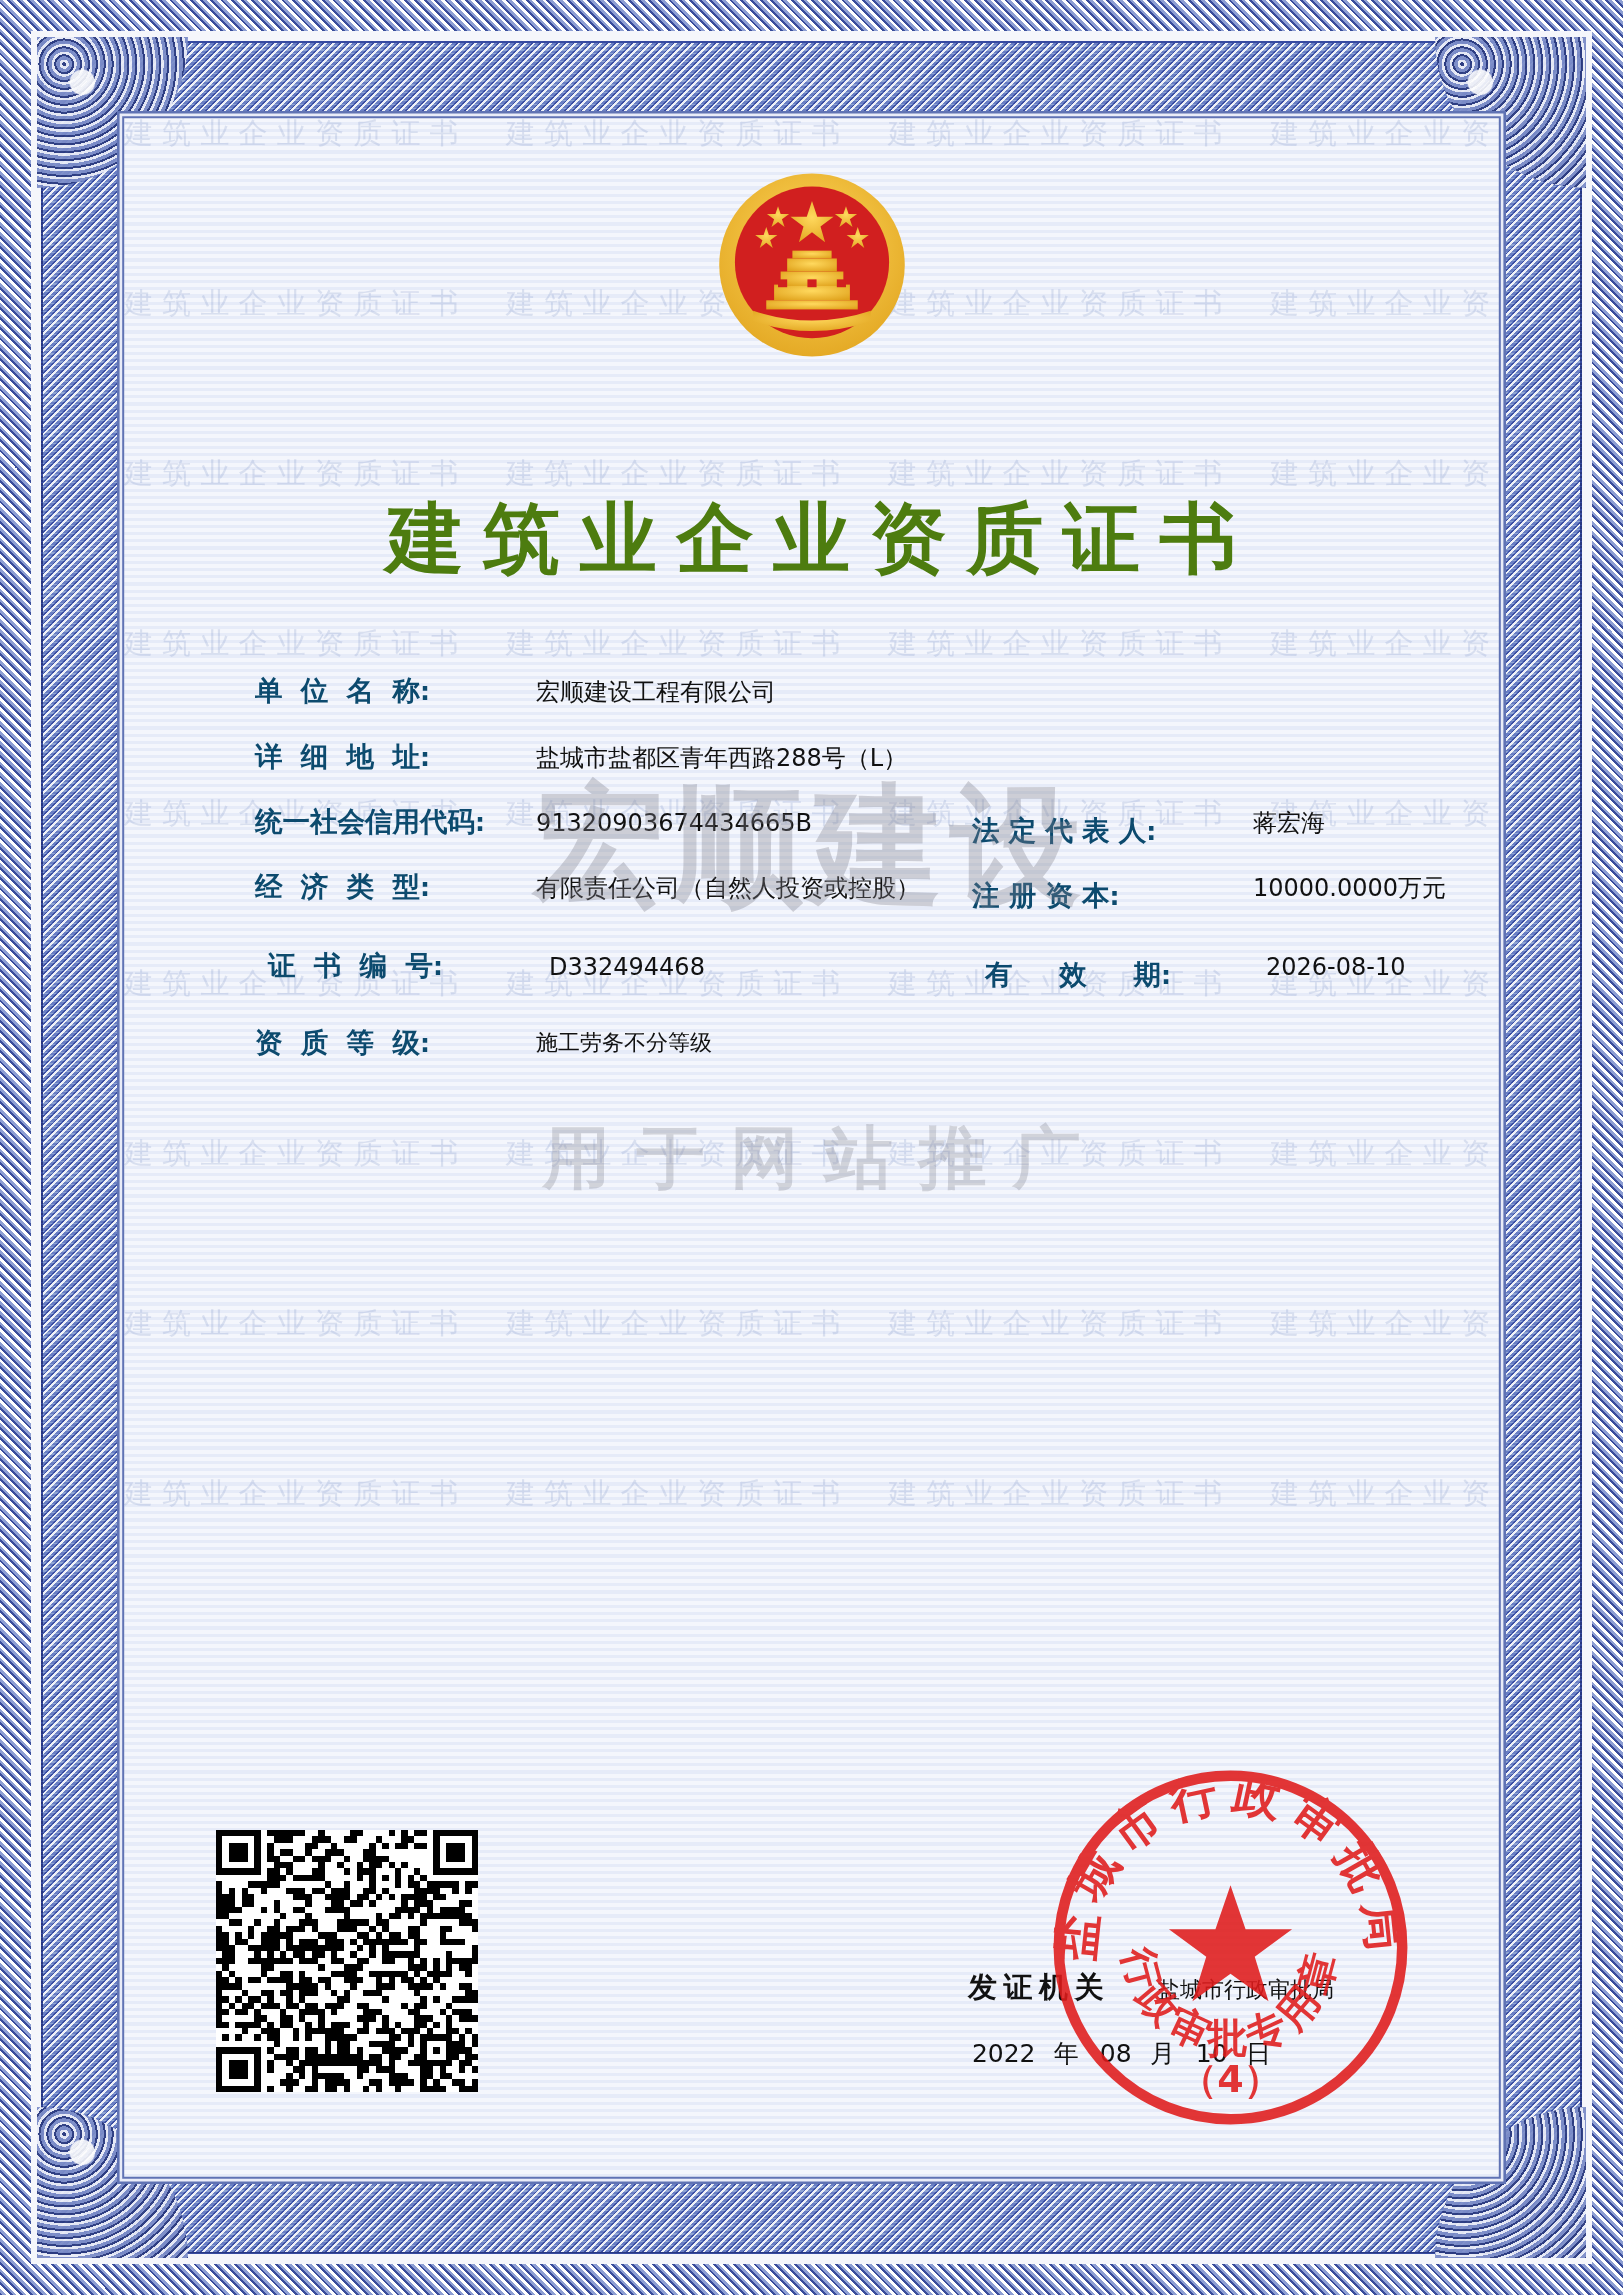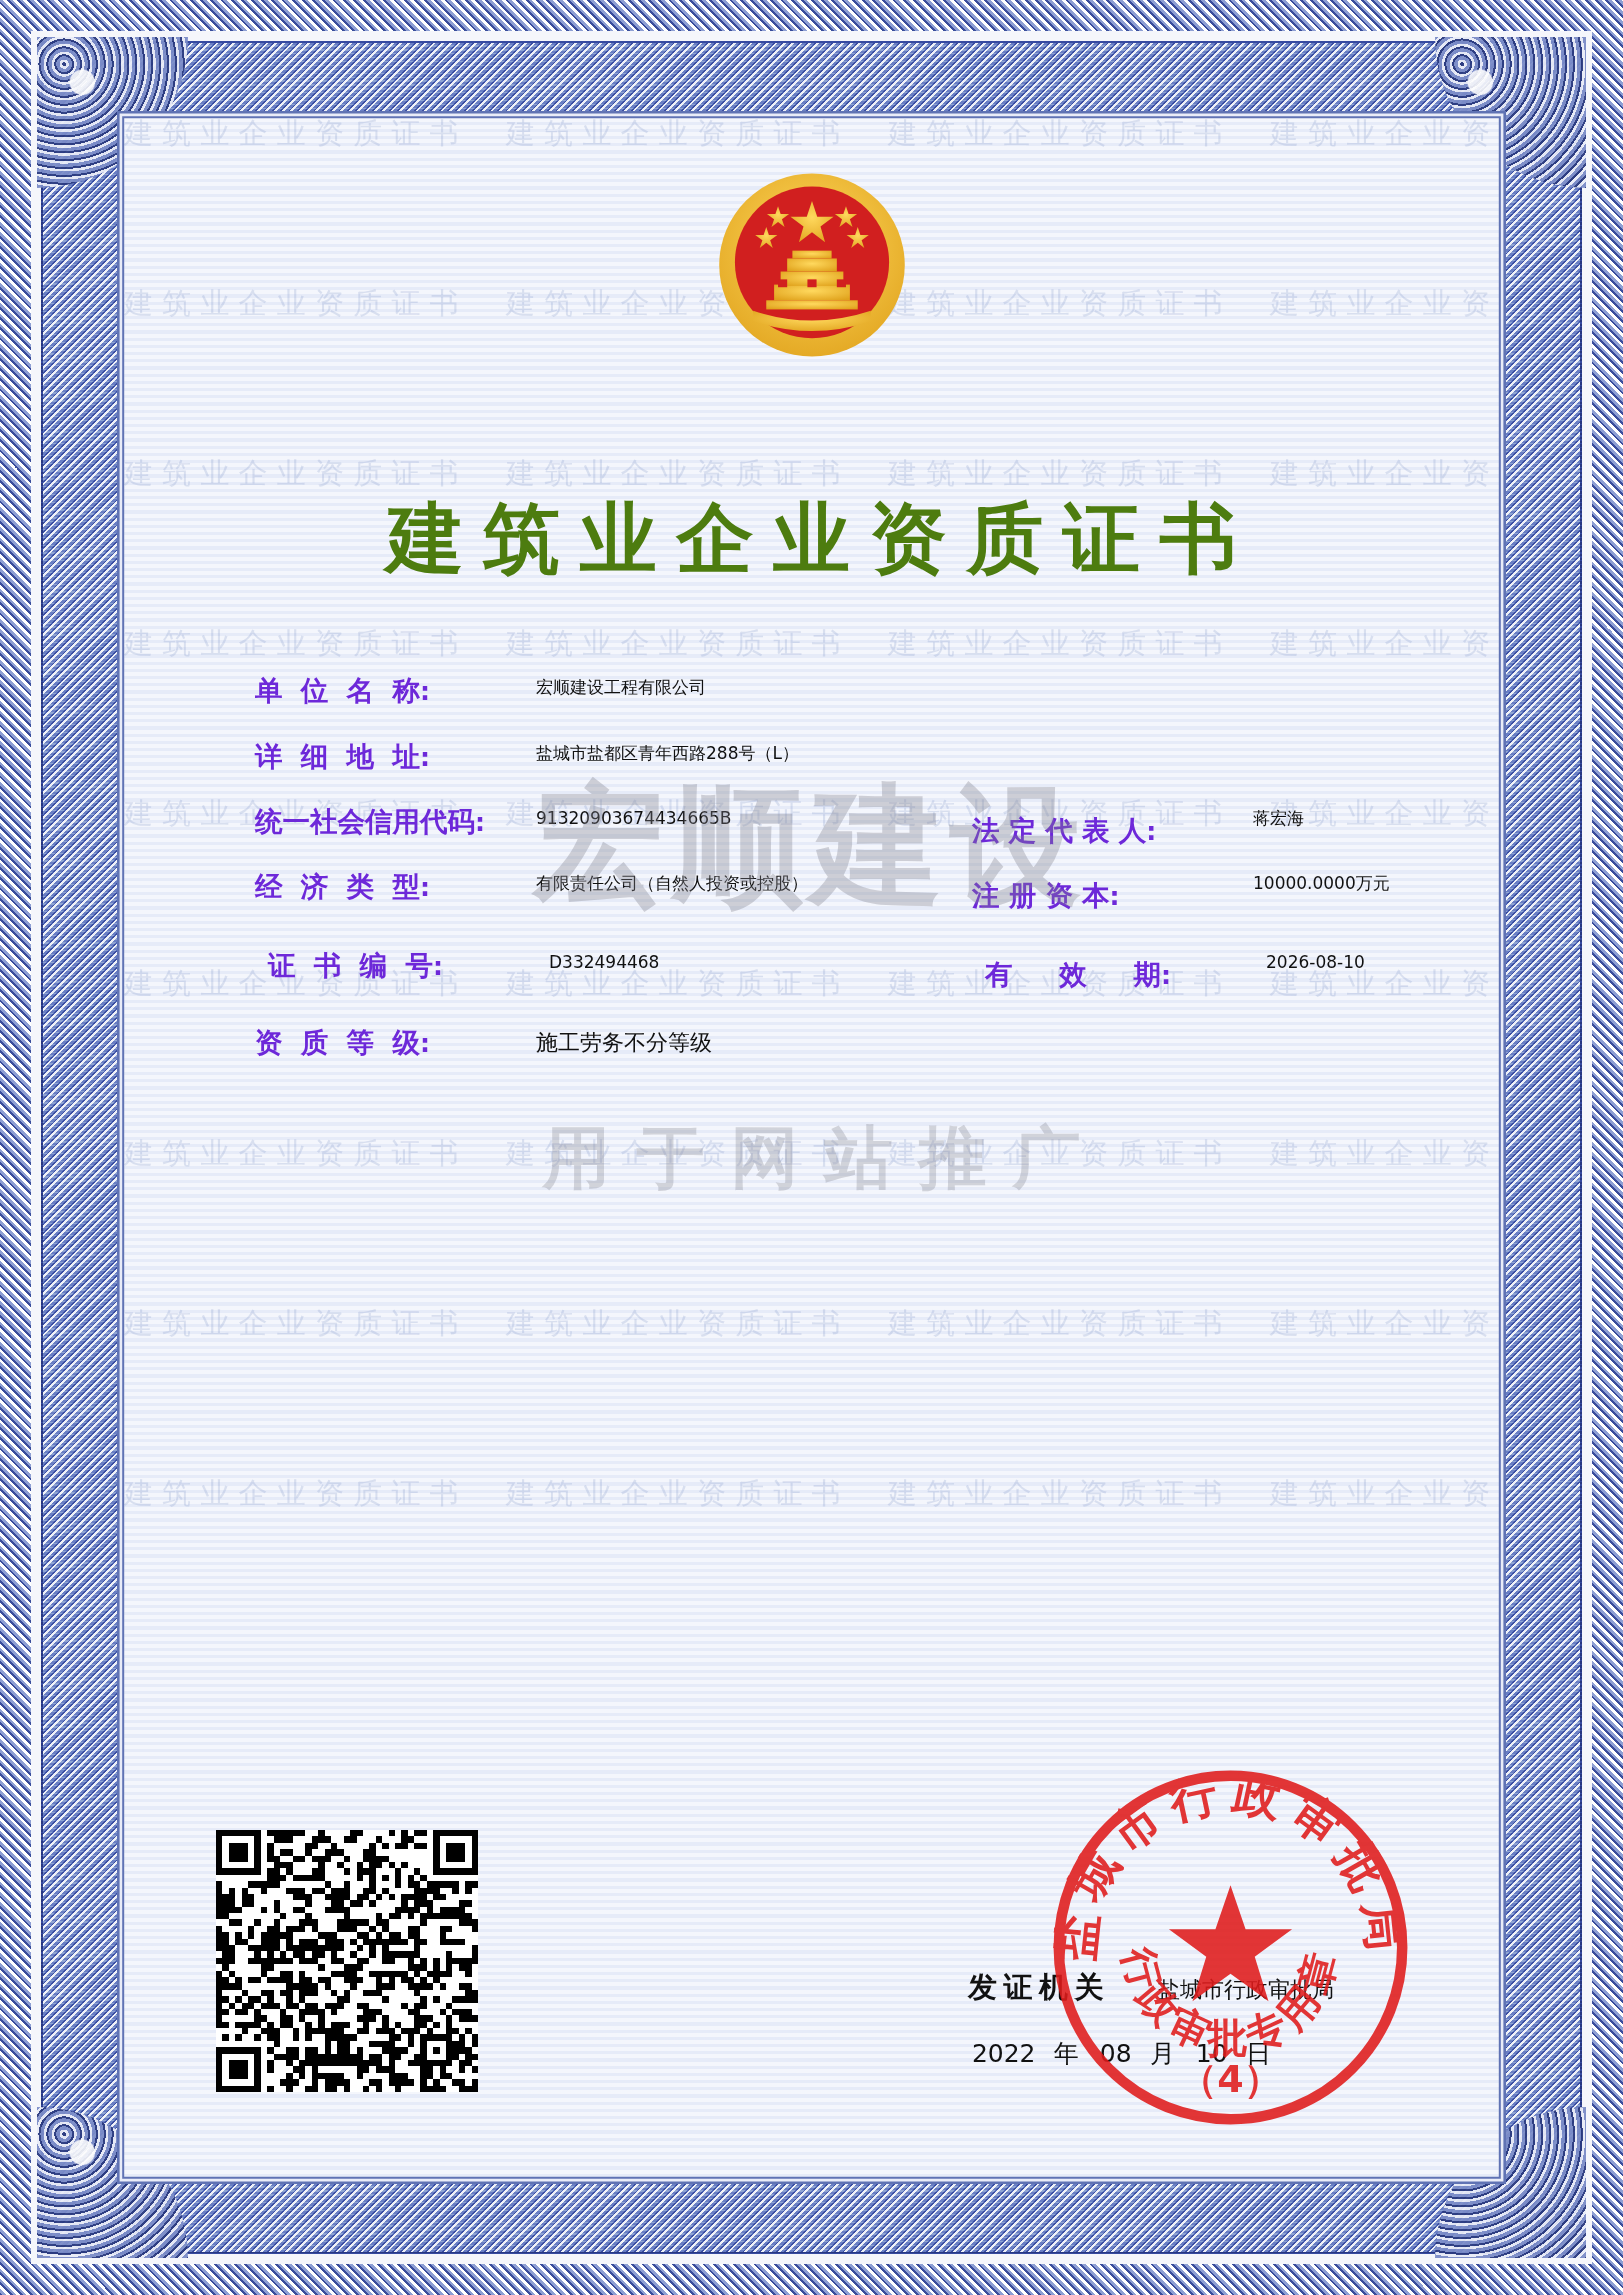--- a/index.html
+++ b/index.html
@@ -124,34 +124,34 @@
   .row {
     position: relative;
     min-height: 51px;
     margin-bottom: 14.4px;
   }
   .lbl {
     position: absolute;
     font-family: "DejaVu Sans", sans-serif;
     font-weight: bold;
     font-size: 27.5px;
-    color: #6d28d9;
+    color: #0c4a6e;
     letter-spacing: 0;
     white-space: nowrap;
   }
   .lbl .sp4 { letter-spacing: 18.3px; }
   .lbl .sp2 { letter-spacing: 9.2px; }
   .colon {
     font-weight: bold;
     font-size: 25px;
   }
   .val {
     position: absolute;
     font-family: "DejaVu Sans", sans-serif;
-    font-size: 17px;
+    font-size: 24px;
     color: #111;
     line-height: 1.25;
     white-space: pre-line;
   }
   .lbl-a { left: 0; top: 5.2px; }
   .val-a { left: 281px; top: 9.2px; width: 419px; }
   .lbl-b { left: 717px; top: 14px; }
   .val-b { left: 998px; top: 9.2px; width: 262px; }
   .lbl-full { left: 0; top: 5.2px; }
   .val-full { left: 281px; top: 9.2px; width: 851px; }

